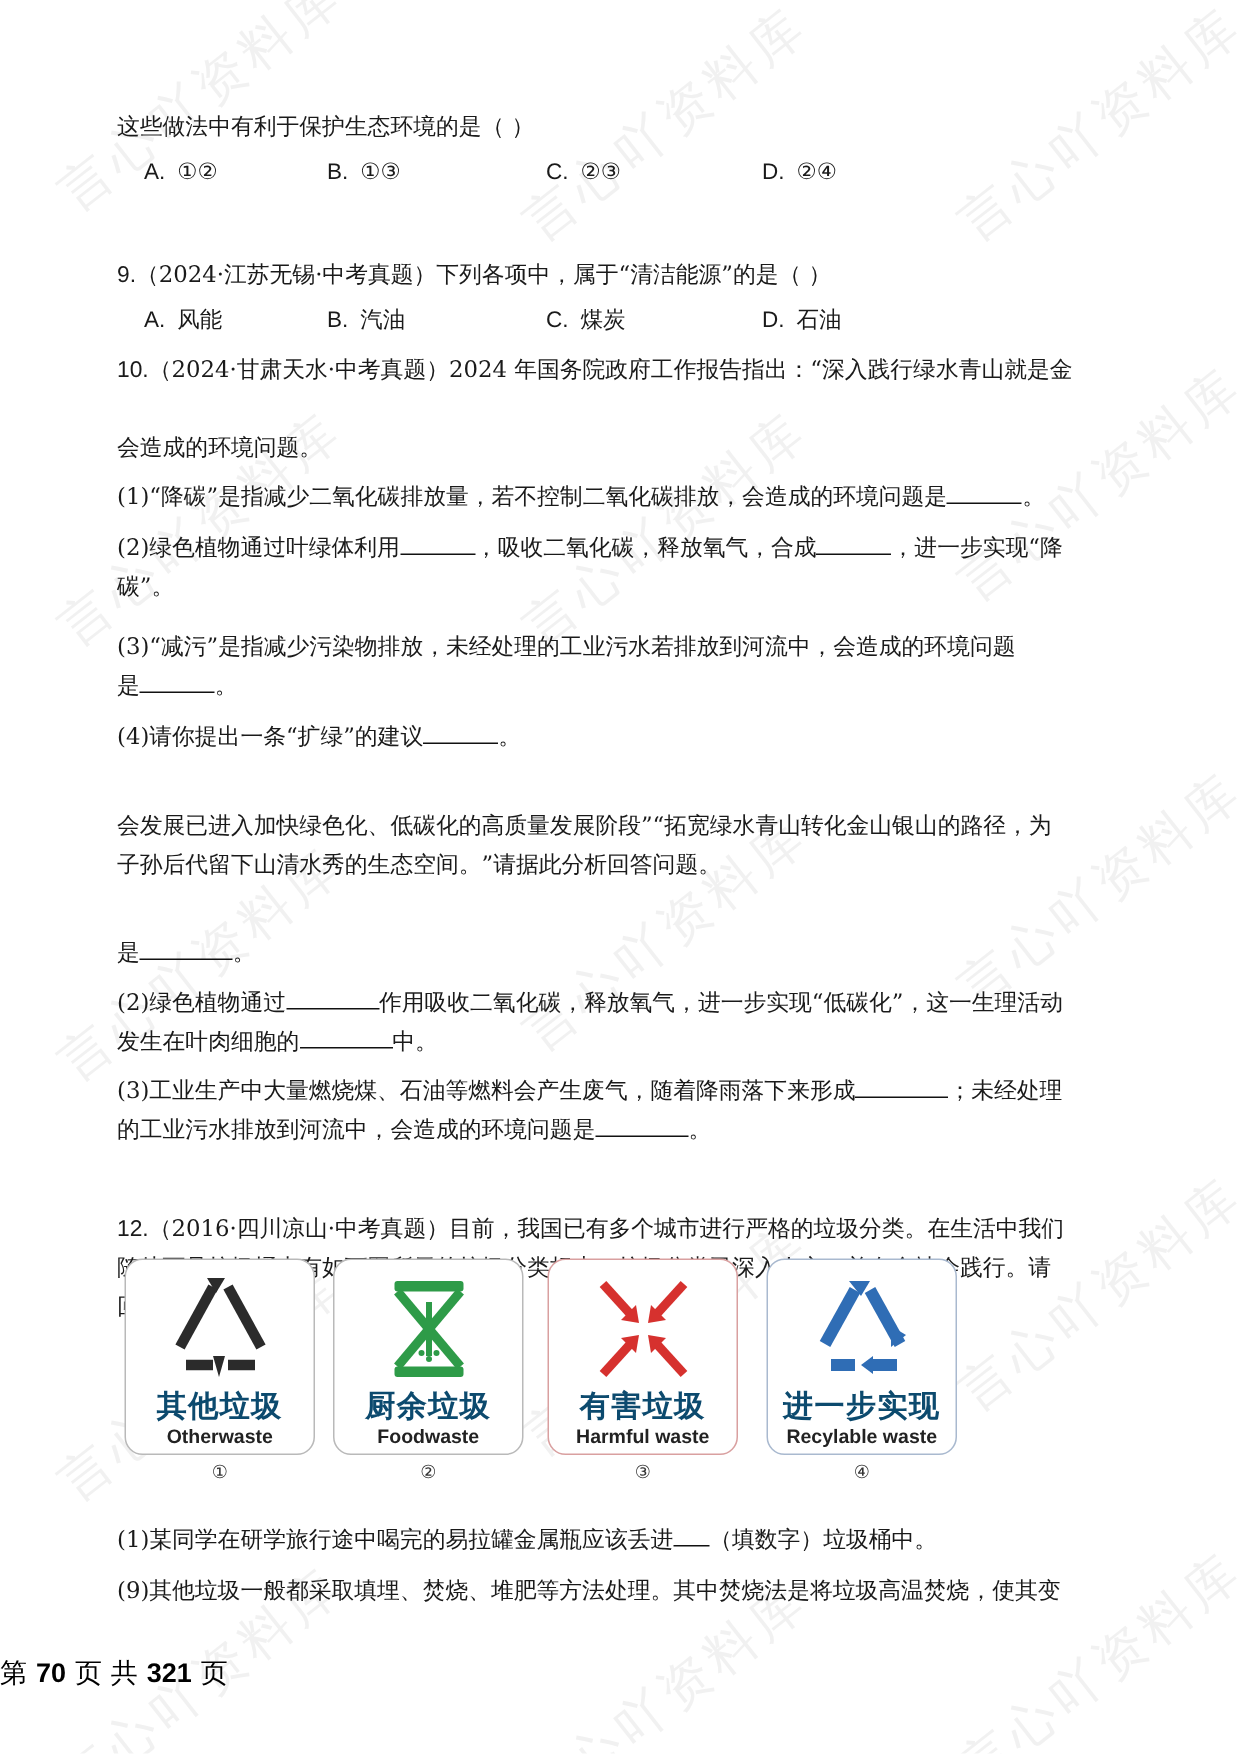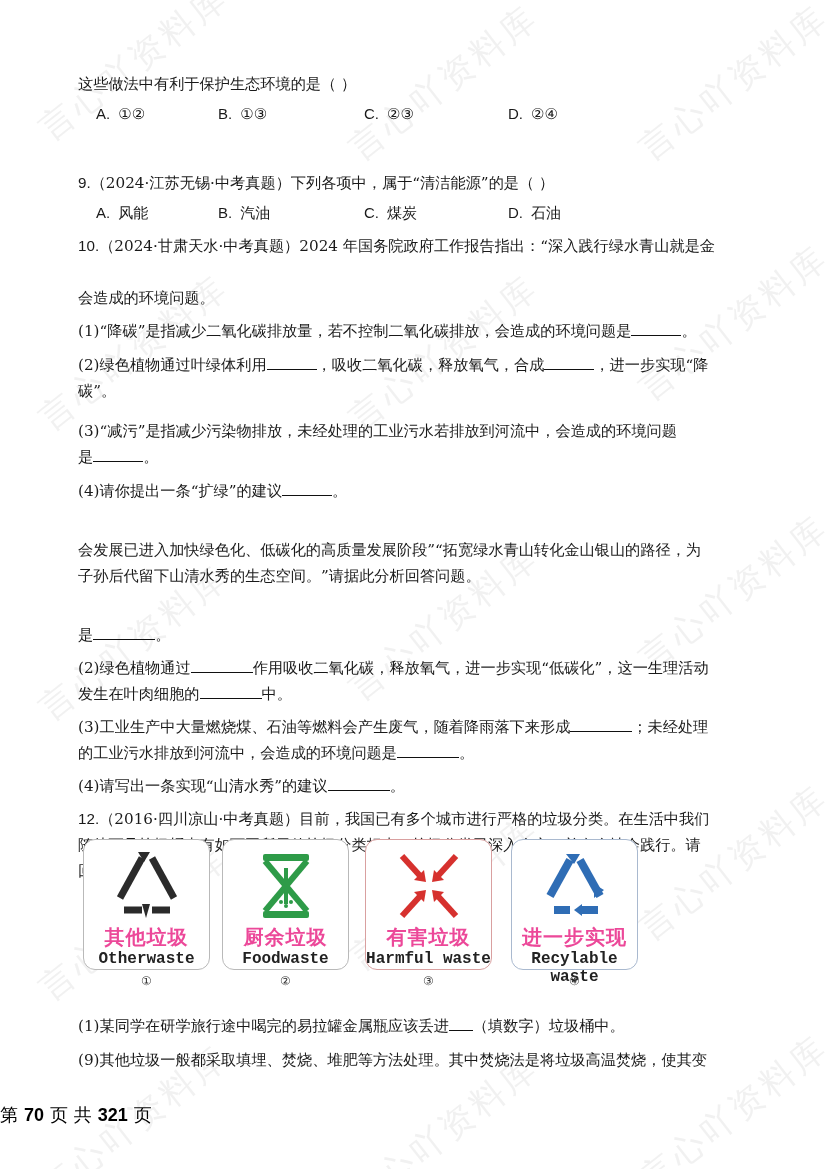--- a/index.html
+++ b/index.html
@@ -29,26 +29,26 @@
     position: absolute; top: 0; width: 127px; height: 131px;
     border: 1.4px solid #b9b9b9; border-radius: 12px; background: #fff;
     box-sizing: border-box; text-align: center;
   }
   .bin.red { border-color: #d9a0a0; }
   .bin.blue { border-color: #a9b9cf; }
   .bin svg { position: absolute; left: 28px; top: 10px; }
   .bin .zh {
     position: absolute; left: 0; right: 0; top: 84px;
     font-family: "DejaVu Sans", sans-serif; font-weight: bold;
-    font-size: 20px; color: #ec4899; letter-spacing: 1px;
+    font-size: 20px; color: #0c4a6e; letter-spacing: 1px;
   }
   .bin .en {
     position: absolute; left: 0; right: 0; top: 110px;
-    font-family: Liberation Mono, monospace; font-weight: bold;
-    font-size: 16px; color: #222;
+    font-family: Liberation Sans, sans-serif; font-weight: bold;
+    font-size: 13px; color: #222;
   }
   .bin-num { position: absolute; top: 135px; width: 127px; text-align: center; font-size: 12px; color: #333; }
   .footer {
     position: absolute; left: 0; right: 0; top: 1103px; text-align: left;
     font-size: 18px; color: #000000;
   }
   .footer b { font-family: "Liberation Sans", sans-serif; margin: 0 6px; }
 </style>
 </head>
 <body>
@@ -122,23 +122,20 @@
   </div>
   <div class="line" style="top:681px">
     <span>发生在叶肉细胞的</span><span class="blank" style="width:62px"></span><span>中。</span>
   </div>
   <div class="line" style="top:714px">
     <span>(3)工业生产中大量燃烧煤、石油等燃料会产生废气，随着降雨落下来形成</span><span class="blank" style="width:62px"></span><span>；未经处理</span>
   </div>
   <div class="line" style="top:740px">
     <span>的工业污水排放到河流中，会造成的环境问题是</span><span class="blank" style="width:62px"></span><span>。</span>
   </div>
-  <div class="line" style="top:773px">
-    <span>(4)请写出一条实现“山清水秀”的建议</span><span class="blank" style="width:62px"></span><span>。</span>
-  </div>
 
   <div class="line" style="top:806px">
     <span class="qnum">12.</span><span>（2016·四川凉山·中考真题）</span><span>目前，我国已有多个城市进行严格的垃圾分类。在生活中我们</span>
   </div>
   <div class="line" style="top:832px">随处可见垃圾桶上有如下图所示的垃圾分类标志，垃圾分类已深入人心，并在全社会践行。请</div>
   <div class="line" style="top:858px">回答下列问题。</div>
 
   <div class="bins">
     <div class="bin" style="left:0">
       <svg width="70" height="72" viewBox="0 0 70 72">

